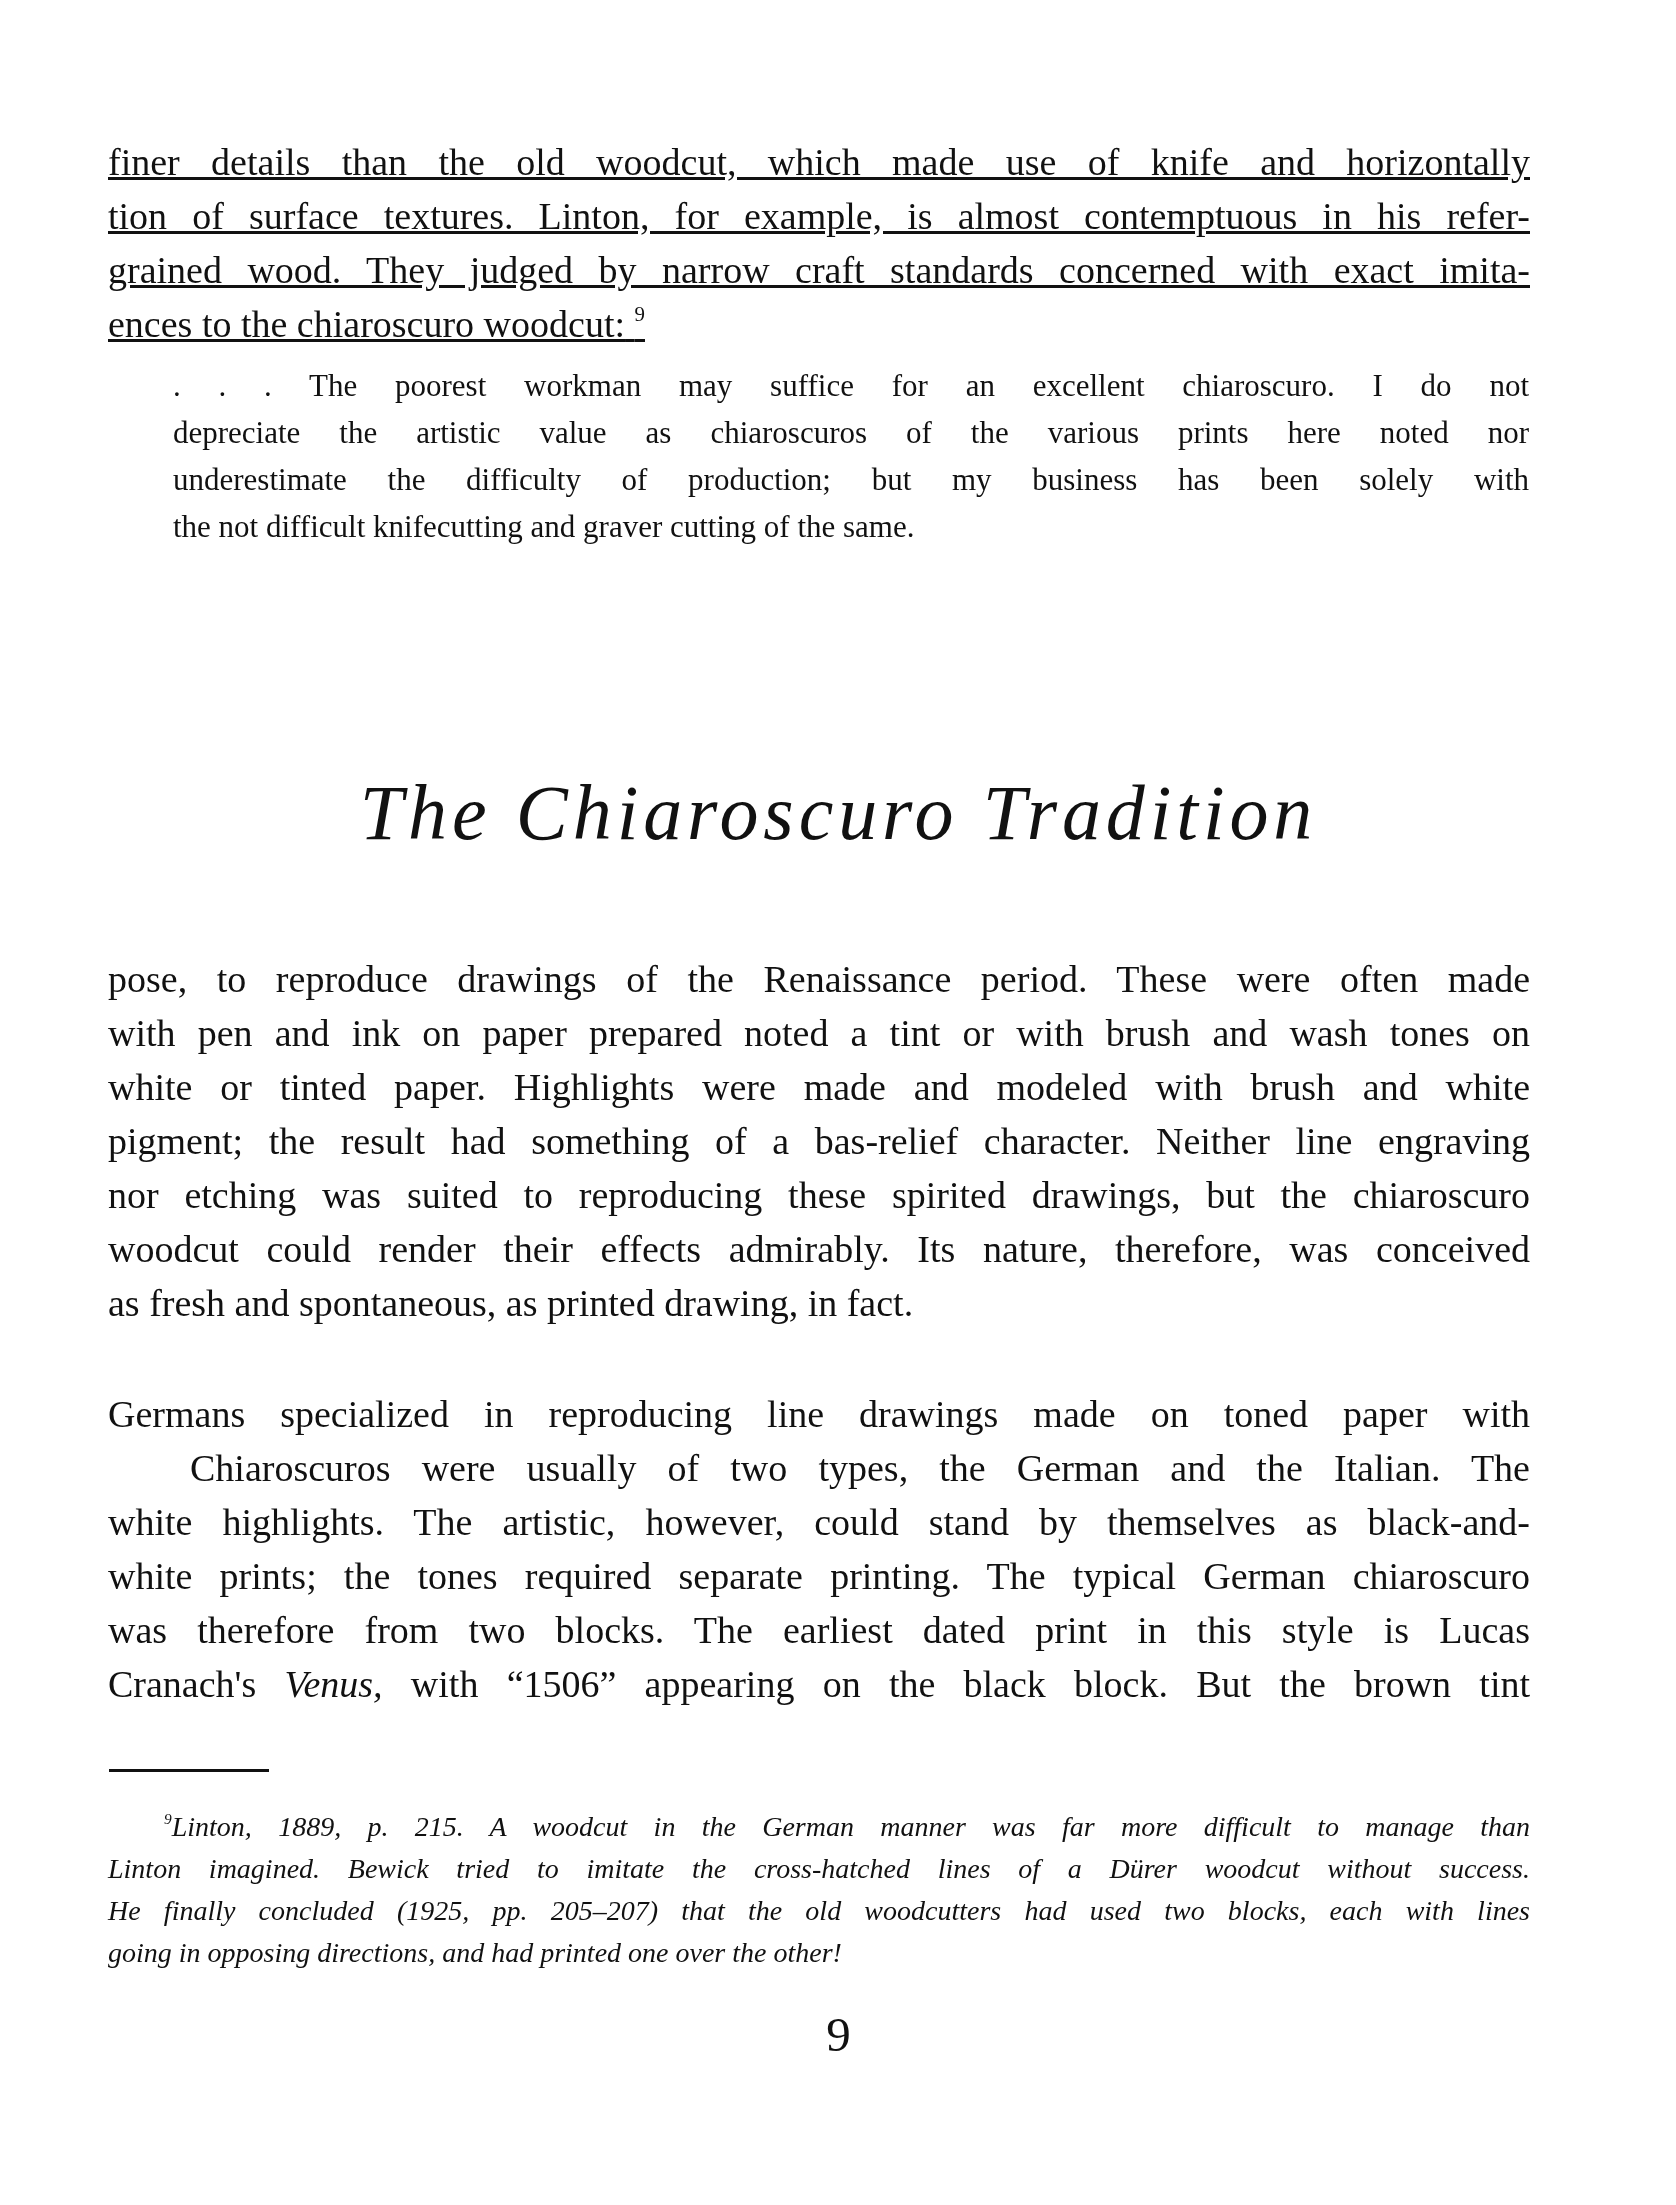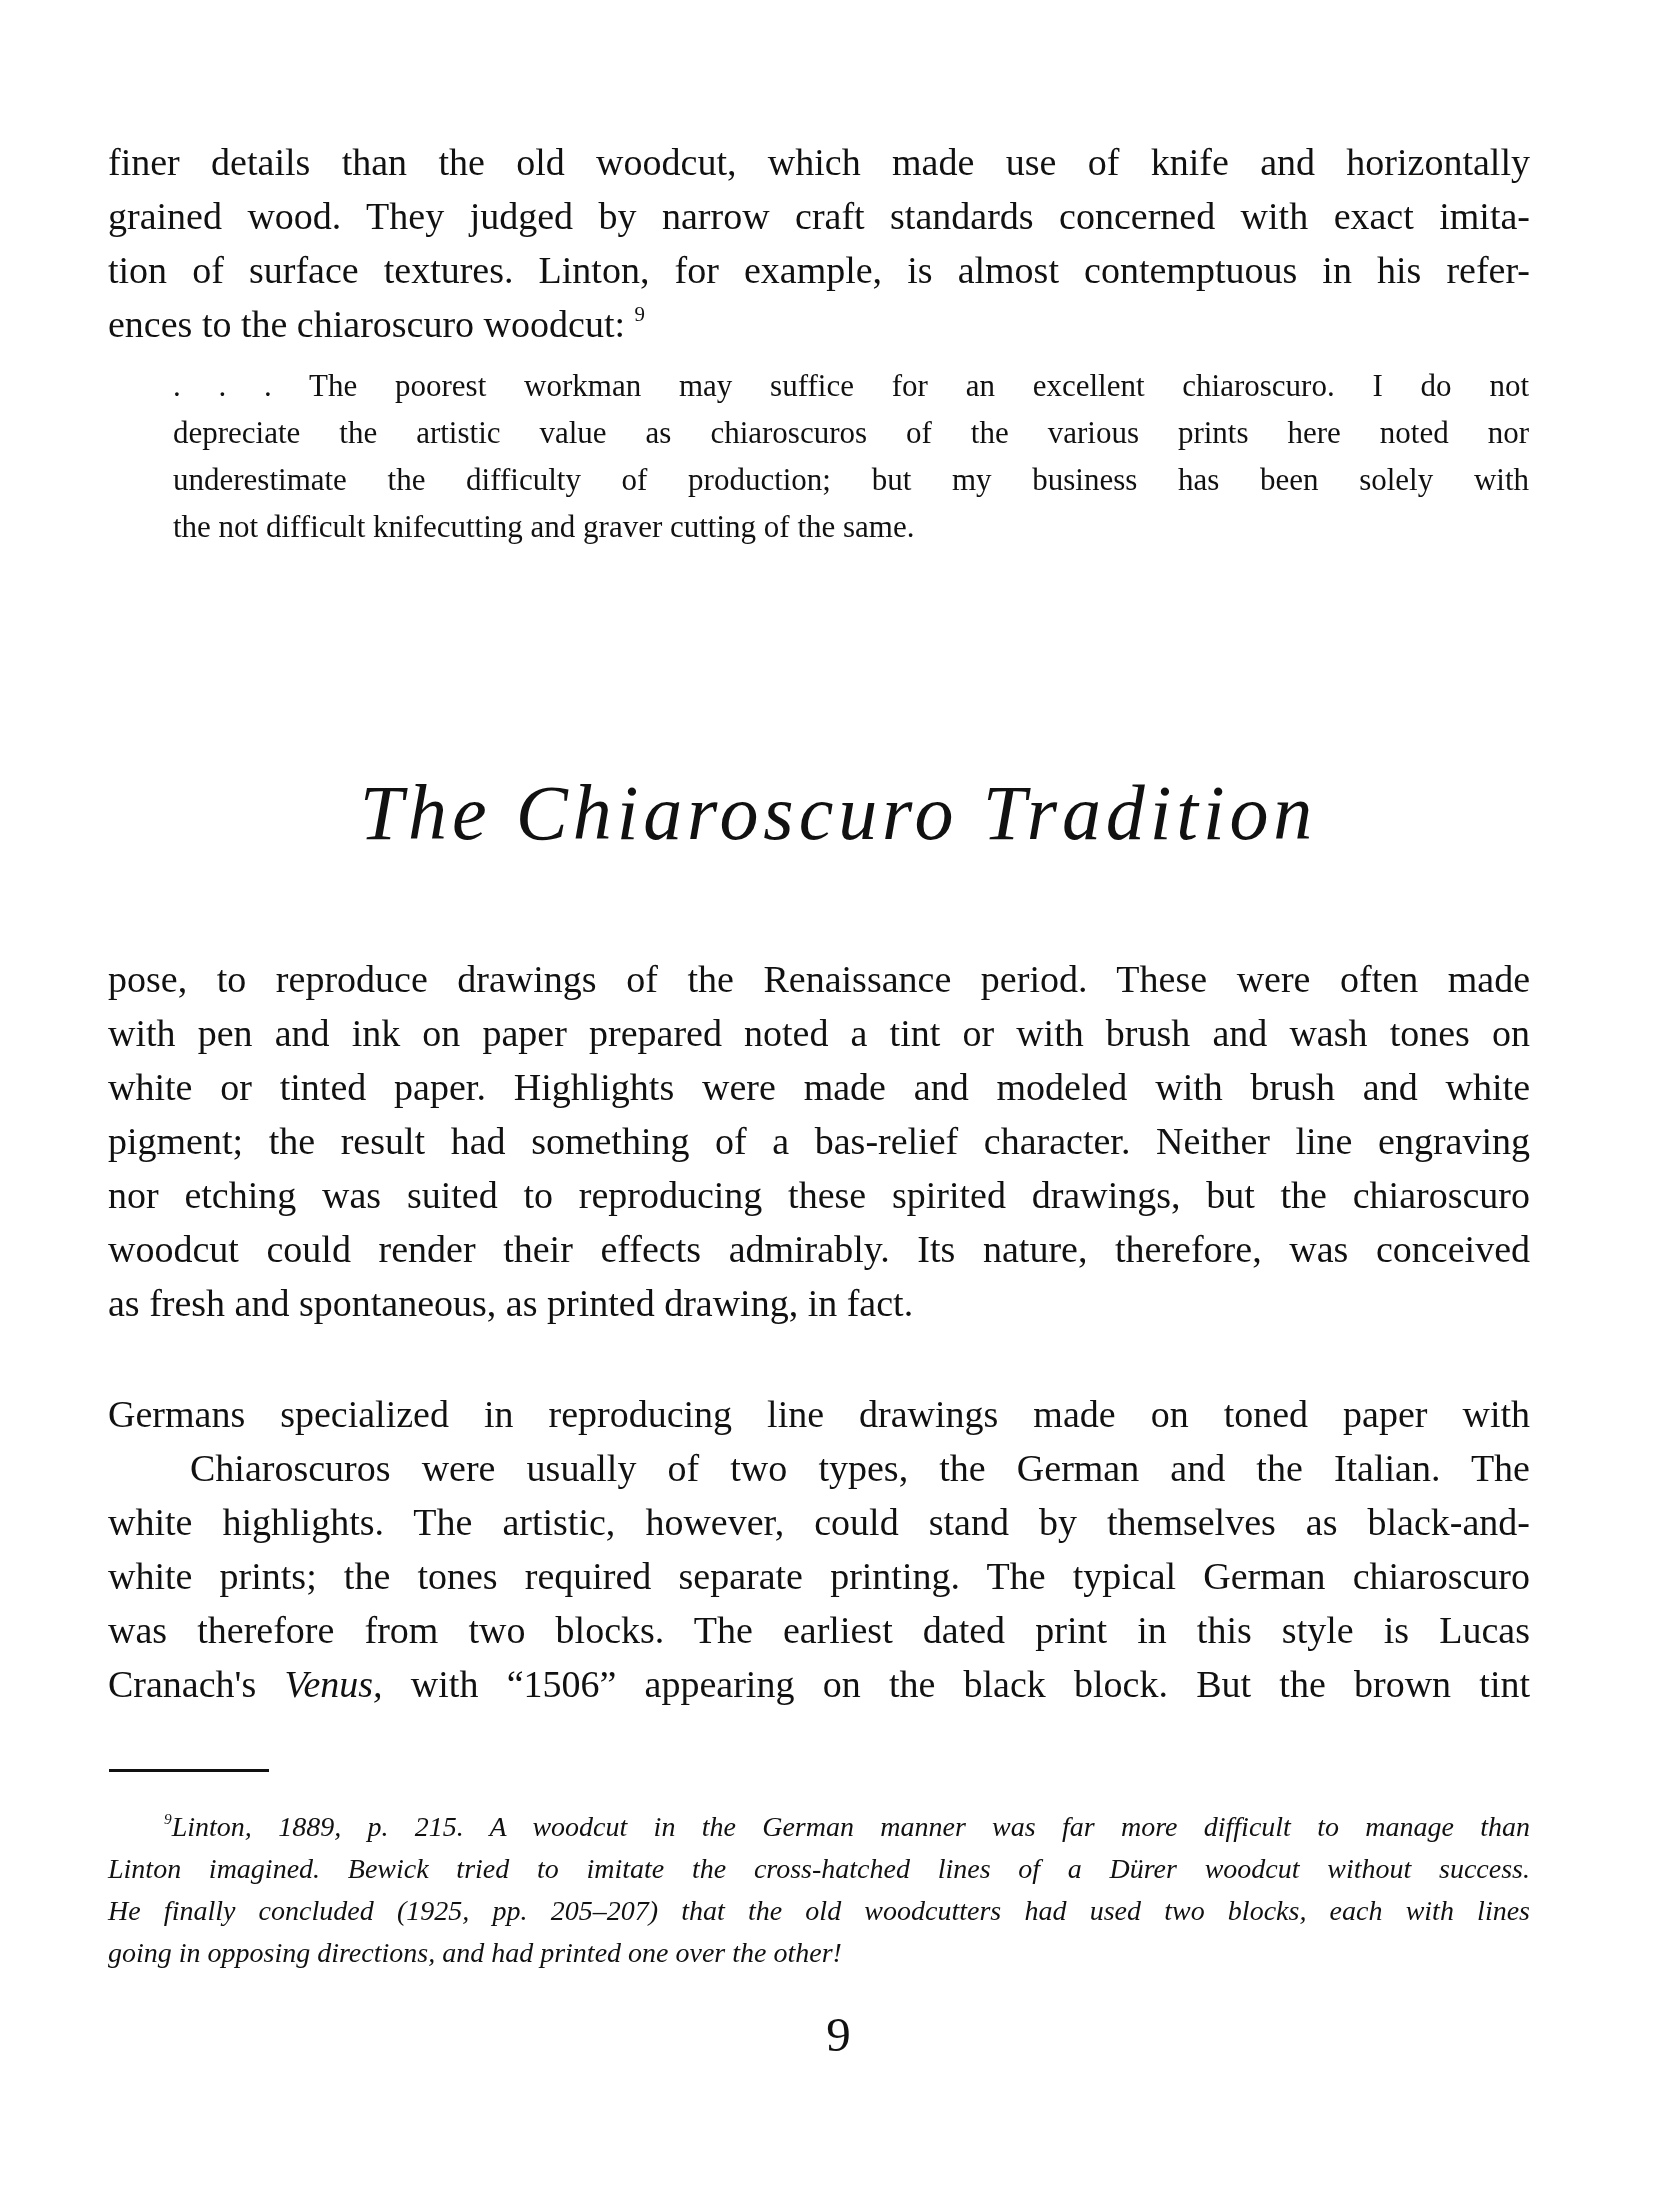--- a/index.html
+++ b/index.html
@@ -17,24 +17,24 @@
   .pagenum { position: absolute; top: 2006px; left: 0; width: 1677px; text-align: center; font-size: 49px; }
   sup { font-size: 0.55em; vertical-align: 0.75em; line-height: 0; }
   .indent { padding-left: 82px; box-sizing: border-box; }
   .fnindent { padding-left: 56px; box-sizing: border-box; }
 </style>
 </head>
 <body>
 
 <div>
 
-  <div class="p" style="top:135px;">
+  <div class="p" style="top:135px;text-decoration:underline;">
     <span class="line">finer details than the old woodcut, which made use of knife and horizontally</span>
+    <span class="line">tion of surface textures. Linton, for example, is almost contemptuous in his refer-</span>
     <span class="line">grained wood. They judged by narrow craft standards concerned with exact imita-</span>
-    <span class="line">tion of surface textures. Linton, for example, is almost contemptuous in his refer-</span>
     <span class="line last"><span>ences to the chiaroscuro woodcut:</span> <sup>9</sup></span>
   </div>
 
   <div class="quote" style="top:362px;">
     <span class="line">. . . The poorest workman may suffice for an excellent chiaroscuro. I do not</span>
     <span class="line">depreciate the artistic value as chiaroscuros of the various prints here noted nor</span>
     <span class="line">underestimate the difficulty of production; but my business has been solely with</span>
     <span class="line last">the not difficult knifecutting and graver cutting of the same.</span>
   </div>
 

